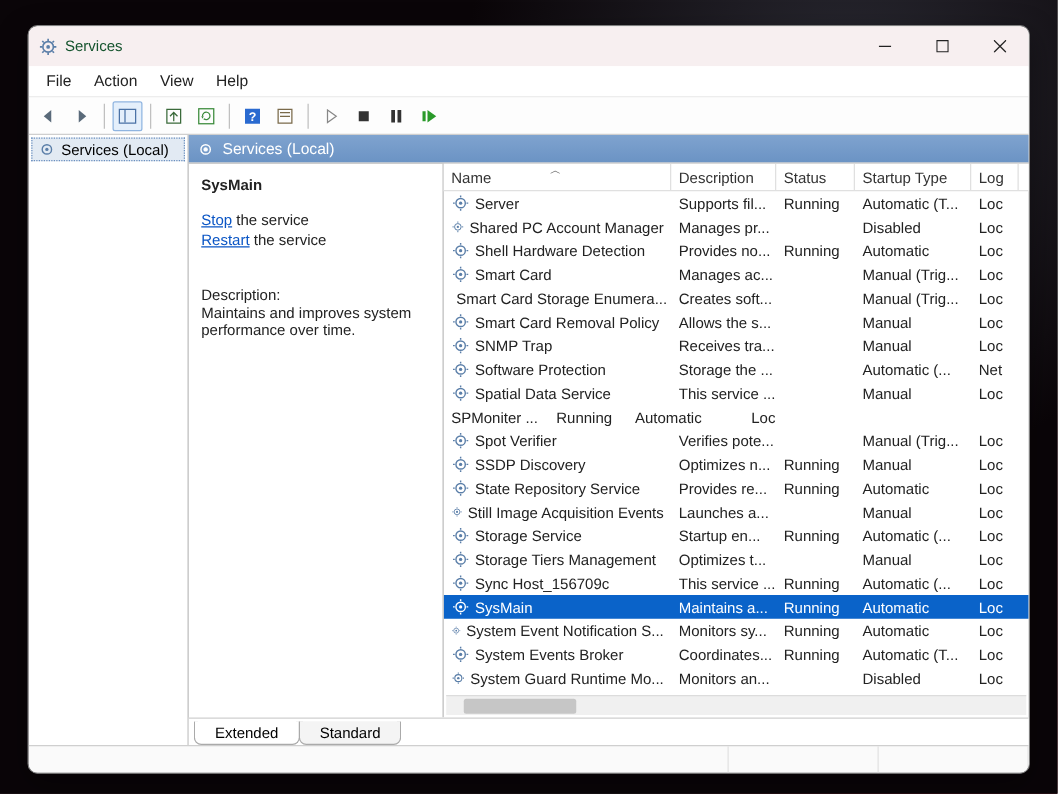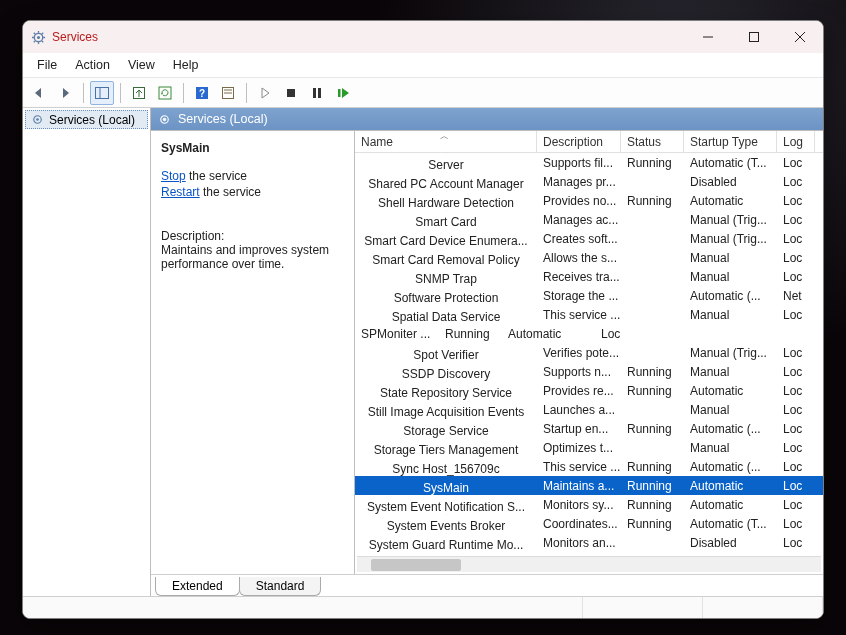--- a/index.html
+++ b/index.html
@@ -33,21 +33,21 @@
     overflow: hidden;
   }
   .titlebar {
     height: 32px;
     background: #f7eff0;
     display: flex; align-items: center;
     padding-left: 8px;
   }
   .titlebar .title {
     display: flex; align-items: center; gap: 6px;
-    font-size: 12px; color: #b91c1c;
+    font-size: 12px; color: #14532d;
   }
   .titlebar .spacer { flex: 1; }
   .winbtn {
     width: 46px; height: 32px;
     display: flex; align-items: center; justify-content: center;
     color: #222;
   }
   .winbtn svg { width: 10px; height: 10px; }
   .menubar {
     height: 22px;
@@ -177,21 +177,21 @@
   }
   .row .cell {
     padding: 0 6px;
     overflow: hidden;
     white-space: nowrap;
     text-overflow: ellipsis;
     height: 100%;
     display: flex;
     align-items: center;
   }
-  .row .namecell { gap: 4px; flex-direction: column; }
+  .row .namecell { gap: 4px; }
   .c-name { width: 182px; }
   .c-desc { width: 84px; }
   .c-stat { width: 63px; text-align: right; }
   .c-start { width: 93px; }
   .c-log { width: 38px; }
   .hscroll {
     height: 16px;
     background: #f0f0f0;
     border-top: 1px solid #dcdcdc;
     position: relative;
@@ -479,21 +479,21 @@
                   <svg class="gearicon" viewBox="0 0 16 16">
                     <circle cx="8" cy="8" r="4" fill="none" stroke="#5a7ea8" stroke-width="1.2"></circle>
                     <circle cx="8" cy="8" r="1.4" fill="#5a7ea8"></circle>
                     <g stroke="#5a7ea8" stroke-width="1.2">
                       <line x1="8" y1="1.5" x2="8" y2="3"></line>
                       <line x1="8" y1="13" x2="8" y2="14.5"></line>
                       <line x1="1.5" y1="8" x2="3" y2="8"></line>
                       <line x1="13" y1="8" x2="14.5" y2="8"></line>
                     </g>
                   </svg>
-                  <span>Smart Card Device Enumera...</span>
+                  <span>Smart Card Storage Enumera...</span>
                 </div>
                 <div class="cell c-desc">Creates soft...</div>
                 <div class="cell c-stat"></div>
                 <div class="cell c-start">Manual (Trig...</div>
                 <div class="cell c-log">Loc</div>
               </div>
               <div class="row">
                 <div class="cell namecell c-name">
                   <svg class="gearicon" viewBox="0 0 16 16">
                     <circle cx="8" cy="8" r="4" fill="none" stroke="#5a7ea8" stroke-width="1.2"></circle>
@@ -601,21 +601,21 @@
                     <circle cx="8" cy="8" r="1.4" fill="#5a7ea8"></circle>
                     <g stroke="#5a7ea8" stroke-width="1.2">
                       <line x1="8" y1="1.5" x2="8" y2="3"></line>
                       <line x1="8" y1="13" x2="8" y2="14.5"></line>
                       <line x1="1.5" y1="8" x2="3" y2="8"></line>
                       <line x1="13" y1="8" x2="14.5" y2="8"></line>
                     </g>
                   </svg>
                   <span>SSDP Discovery</span>
                 </div>
-                <div class="cell c-desc">Supports n...</div>
+                <div class="cell c-desc">Optimizes n...</div>
                 <div class="cell c-stat">Running</div>
                 <div class="cell c-start">Manual</div>
                 <div class="cell c-log">Loc</div>
               </div>
               <div class="row">
                 <div class="cell namecell c-name">
                   <svg class="gearicon" viewBox="0 0 16 16">
                     <circle cx="8" cy="8" r="4" fill="none" stroke="#5a7ea8" stroke-width="1.2"></circle>
                     <circle cx="8" cy="8" r="1.4" fill="#5a7ea8"></circle>
                     <g stroke="#5a7ea8" stroke-width="1.2">

